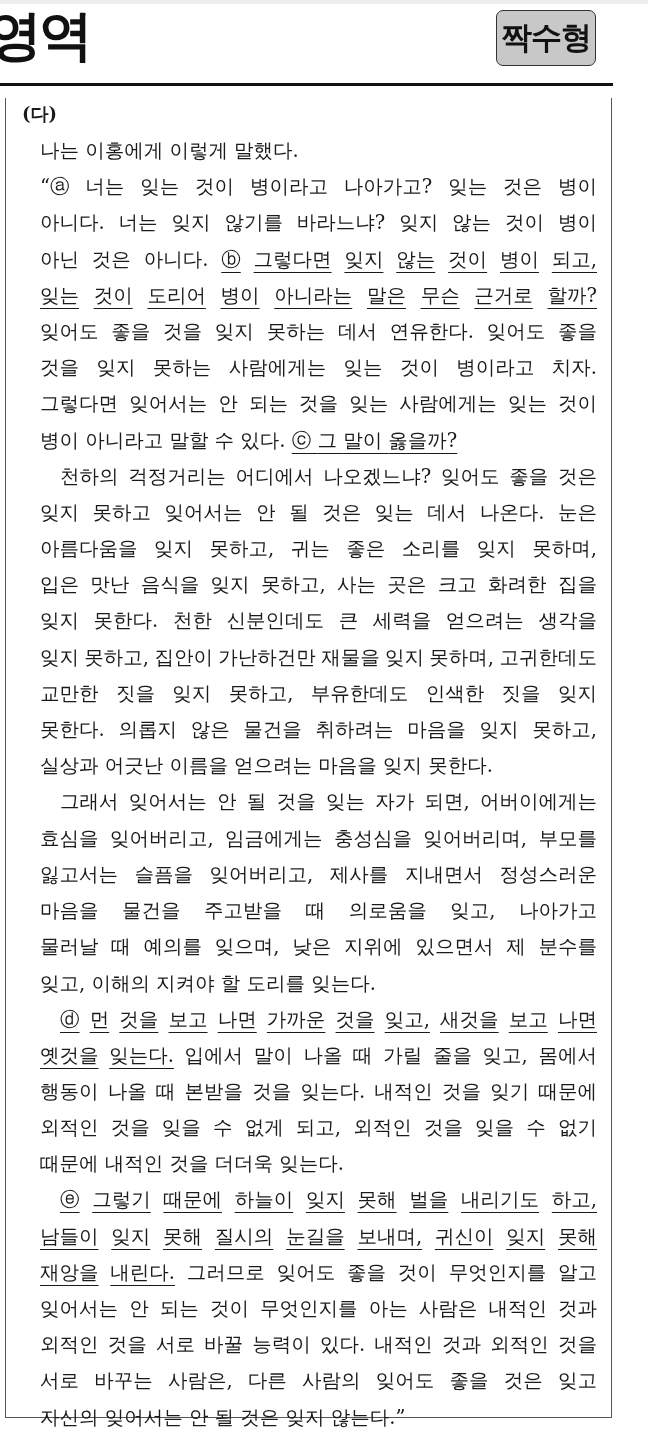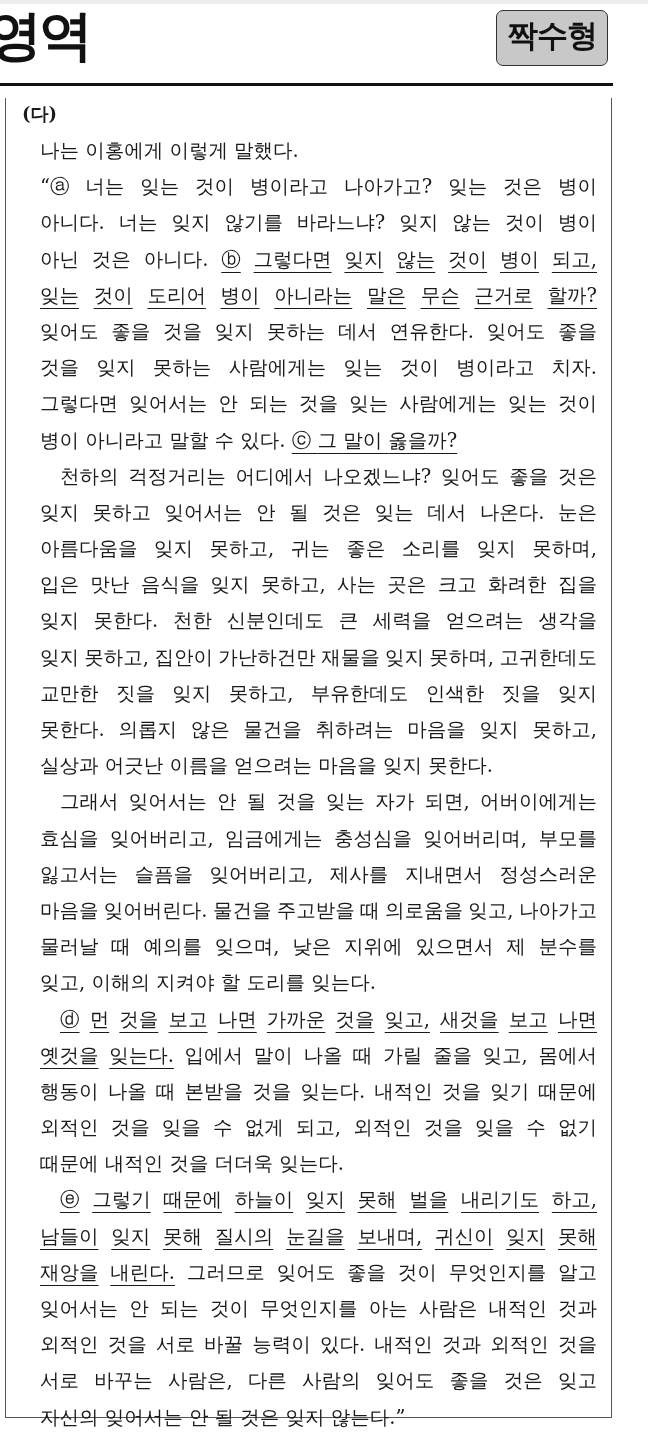--- a/index.html
+++ b/index.html
@@ -1,32 +1,32 @@
 <!DOCTYPE html>
 <html><head>
 <meta charset="utf-8">
 <style>
   html, body { margin: 0; padding: 0; background: #ffffff; }
   body { width: 648px; height: 1440px; position: relative; overflow: hidden;
          font-family: "DejaVu Serif", "Liberation Serif", serif; color: #1a1a1a; }
   .topstrip { position: absolute; left: 0; top: 0; width: 648px; height: 4px; background: #eeeeee; }
   .section-title { position: absolute; left: -12px; top: 2px; font-family: "DejaVu Sans", "Liberation Sans", sans-serif;
                    font-weight: bold; font-size: 54px; letter-spacing: -3px; color: #111; line-height: 68px; }
-  .type-badge { position: absolute; left: 496px; top: 10px; width: 112px; height: 56px; box-sizing: border-box;
+  .type-badge { position: absolute; left: 496px; top: 10px; width: 100px; height: 56px; box-sizing: border-box;
                 border: 1.5px solid #333; border-radius: 7px; background: #c8c8c8;
-                font-family: Liberation Mono, monospace; font-weight: bold;
+                font-family: Liberation Serif, serif; font-weight: bold;
                 font-size: 31px; text-align: center; line-height: 54px; color: #111; letter-spacing: -1px; }
   .header-rule { position: absolute; left: 0; top: 83px; width: 613px; height: 3px; background: #111; }
   .passage-box { position: absolute; left: 5px; top: 98px; width: 607px; height: 1320px; box-sizing: border-box;
                  border-left: 1.5px solid #555; border-right: 1.5px solid #555; border-bottom: 1.5px solid #555; }
   .passage-label { position: absolute; left: 22px; top: 100px; font-size: 18px; font-weight: bold; line-height: 28px; }
   .lines { position: absolute; left: 40px; top: 133px; width: 557px; }
   .line { height: 36.2px; line-height: 36px; font-size: 19.5px; white-space: nowrap;
           display: flex; justify-content: space-between; }
-  .line.left { justify-content: flex-start; }
+  .line.left { justify-content: flex-start; align-items: flex-end; }
   .line.indent { padding-left: 20px; }
   .line span.w { display: inline-block; }
   .ul { text-decoration: underline; text-underline-offset: 6px; text-decoration-thickness: 1.3px; }
   .source { position: absolute; right: 50px; top: 1436px; font-size: 19px; line-height: 30px; }
 </style>
 </head>
 <body>
 
 <div class="topstrip"></div>
 <div class="section-title">영역</div>
@@ -245,21 +245,20 @@
     <div class="line">
       <span class="w">잃고서는</span>
       <span class="w">슬픔을</span>
       <span class="w">잊어버리고,</span>
       <span class="w">제사를</span>
       <span class="w">지내면서</span>
       <span class="w">정성스러운</span>
     </div>
     <div class="line">
       <span class="w">마음을</span>
-      <span class="w">잊어버린다.</span>
       <span class="w">물건을</span>
       <span class="w">주고받을</span>
       <span class="w">때</span>
       <span class="w">의로움을</span>
       <span class="w">잊고,</span>
       <span class="w">나아가고</span>
     </div>
     <div class="line">
       <span class="w">물러날</span>
       <span class="w">때</span>

